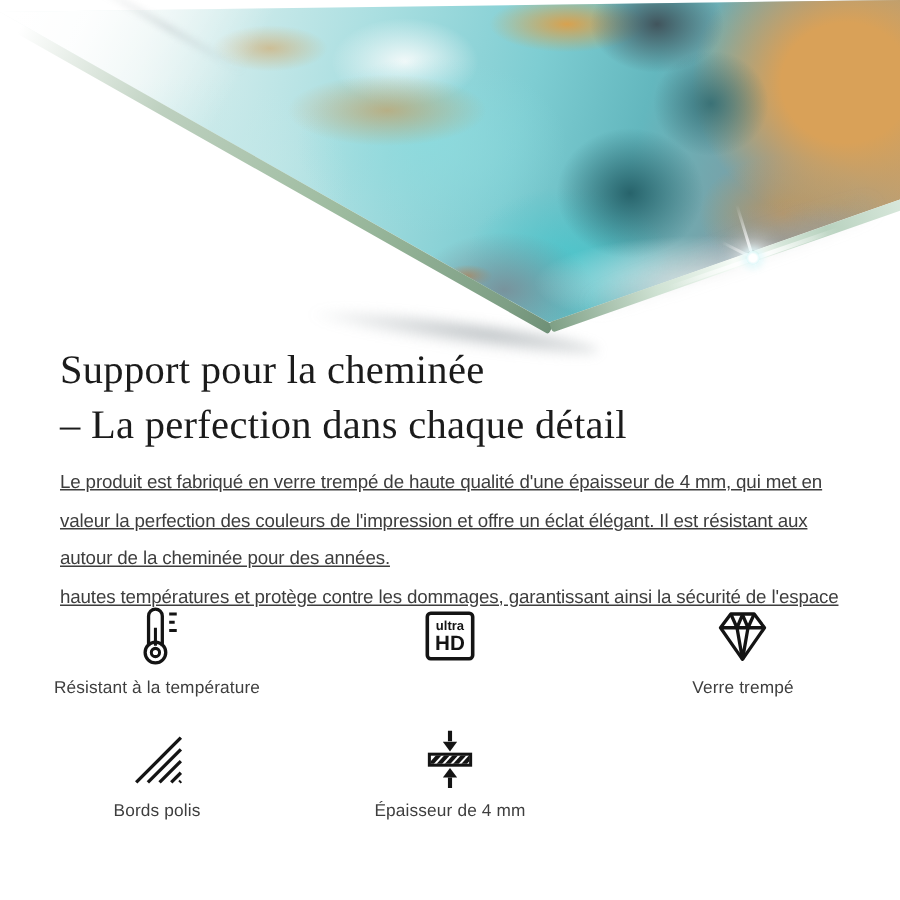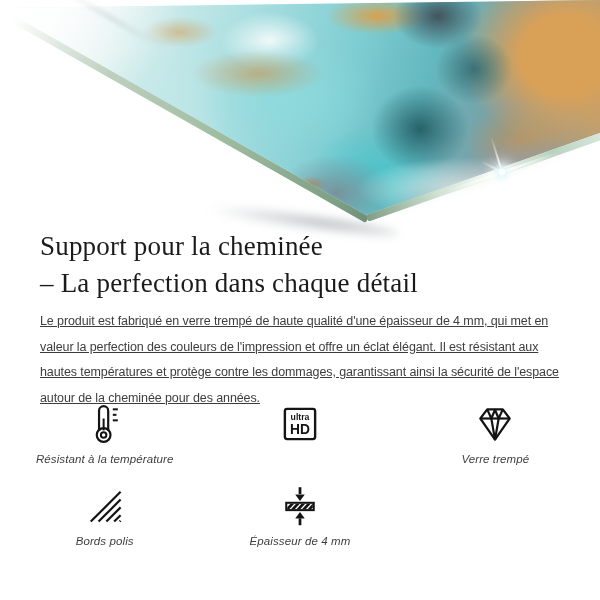--- a/index.html
+++ b/index.html
@@ -88,21 +88,21 @@
     font-size:12.5px;line-height:25.5px;color:#3d3d3d;letter-spacing:-.1px;
   }
   .desc div{white-space:nowrap;text-decoration:underline;}
   
   .features{
     position:absolute;left:7px;top:402px;width:586px;
     display:grid;grid-template-columns:repeat(3,1fr);row-gap:19px;
   }
   .feature{display:flex;flex-direction:column;align-items:center;}
   .feature .icon-box{height:44px;display:flex;align-items:center;justify-content:center;}
-  .feature .label{margin-top:7px;font-size:11.5px;color:#3e3e3e;letter-spacing:.1px;font-style:italic;}
+  .feature .label{margin-top:7px;font-size:11.5px;color:#3e3e3e;letter-spacing:.1px;}
   svg.fi{stroke:#141414;fill:none;stroke-width:2.4;}
   svg.fi text{stroke:none;fill:#141414;font-family:"Liberation Sans",sans-serif;font-weight:bold;}
 </style>
 </head>
 <body>
 
 <div class="page">
 
   <div class="hero">
     <div class="glass-face"></div>
@@ -120,22 +120,22 @@
   </div>
 
   <div class="title">
     <div>Support pour la cheminée</div>
     <div>– La perfection dans chaque détail</div>
   </div>
 
   <div class="desc">
     <div>Le produit est fabriqué en verre trempé de haute qualité d'une épaisseur de 4 mm, qui met en</div>
     <div>valeur la perfection des couleurs de l'impression et offre un éclat élégant. Il est résistant aux</div>
+    <div>autour de la cheminée pour des années.</div>
     <div>hautes températures et protège contre les dommages, garantissant ainsi la sécurité de l'espace</div>
-    <div>autour de la cheminée pour des années.</div>
   </div>
 
   <div class="features">
 
     <div class="feature">
       <div class="icon-box">
         <svg class="fi" width="44" height="44" viewBox="0 0 48 48">
           <circle cx="22.5" cy="36" r="7.5"></circle>
           <path d="M17.5 31.5 V9.5 A5 5 0 0 1 27.5 9.5 V31.5"></path>
           <line x1="22.5" y1="18" x2="22.5" y2="31" stroke-width="2.2"></line>

